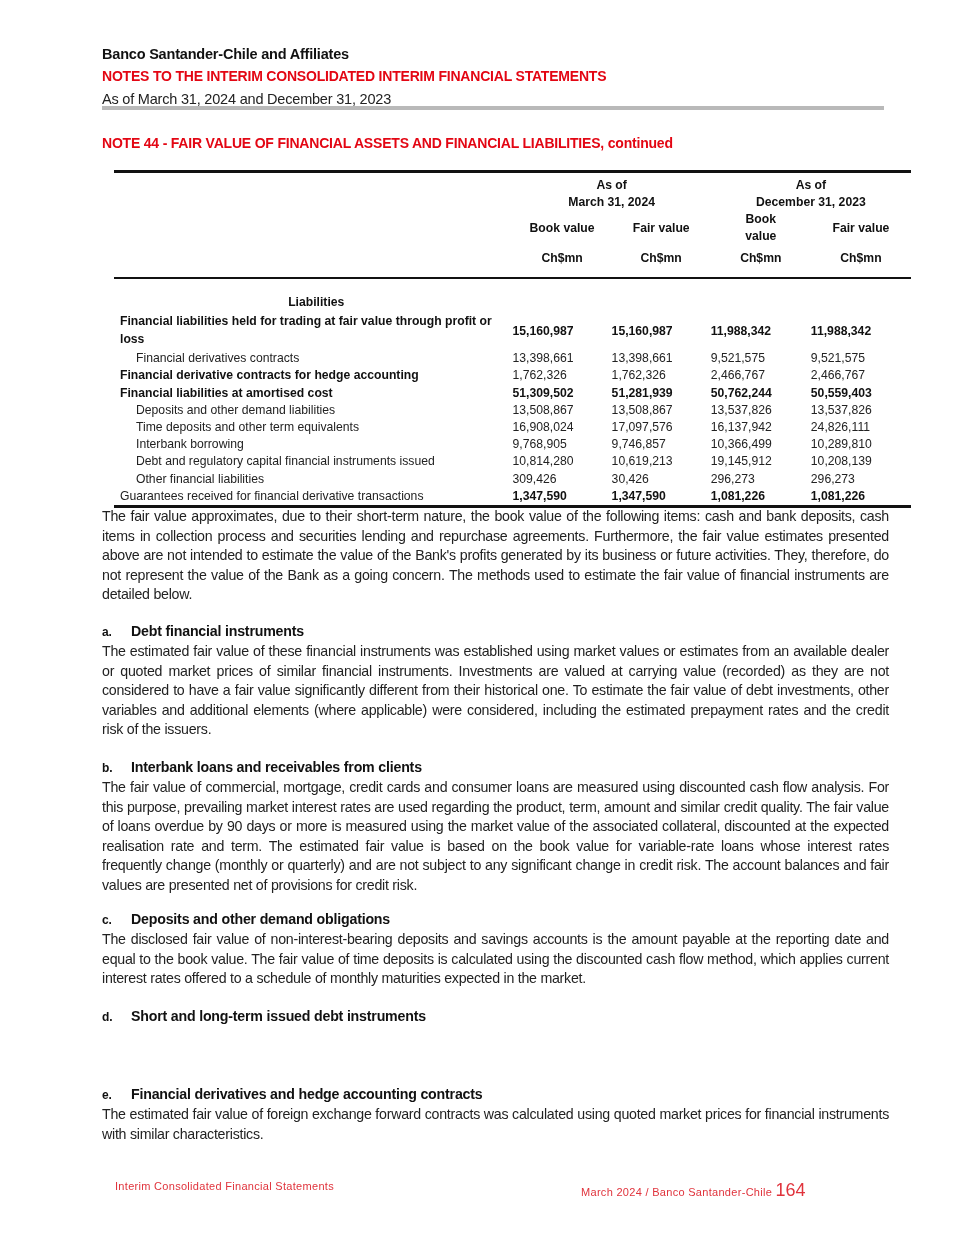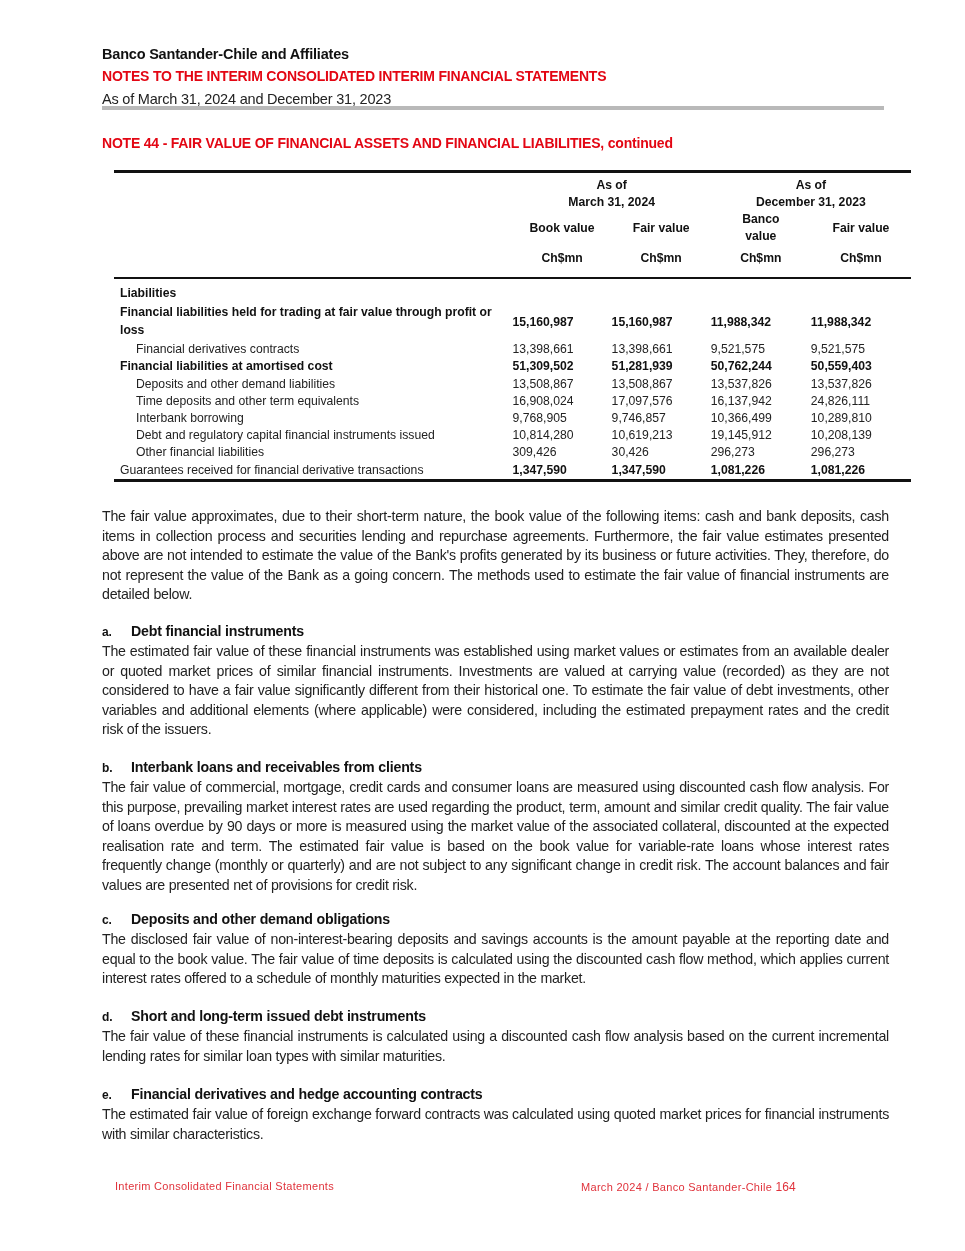--- a/index.html
+++ b/index.html
@@ -27,29 +27,29 @@
   .hdr-row4 td { height: 22px; vertical-align: bottom; padding-bottom: 10px; }
 
   .row td { line-height: 17.2px; color: #222; }
   .row .lbl { padding-left: 6px; }
   .row.indent .lbl { padding-left: 22px; }
   .row.bold td { font-weight: bold; color: #111; }
   .row.tall td { line-height: 18px; }
   .row.tall .num { vertical-align: middle; }
   .num { padding-right: 4px; }
   .num.c1 { padding-right: 3px; }
-  .first-data td { padding-top: 6px; }
+  .first-data td { padding-top: 15px; text-align: center; }
 
   .body-text { position: absolute; left: 90px; width: 787px; font-size: 14.2px; line-height: 19.5px; color: #222; text-align: justify; letter-spacing: -0.25px; }
   .sec-head { position: absolute; left: 90px; font-size: 14.2px; font-weight: bold; color: #111; letter-spacing: -0.2px; }
   .sec-letter { display: inline-block; width: 29px; font-size: 12px; }
 
   .footer-left { position: absolute; left: 103px; top: 1180px; font-size: 11px; color: #e0333c; letter-spacing: 0.3px; }
   .footer-right { position: absolute; left: 569px; top: 1180px; font-size: 11px; color: #e0333c; letter-spacing: 0.3px; }
-  .footer-page { font-size: 12px; letter-spacing: 0; }
+  .footer-page { font-size: 18px; letter-spacing: 0; }
 </style>
 </head>
 <body>
 
 <div class="page">
 
   <div class="hdr-company">Banco Santander-Chile and Affiliates</div>
   <div class="hdr-notes">NOTES TO THE INTERIM CONSOLIDATED INTERIM FINANCIAL STATEMENTS</div>
   <div class="hdr-asof">As of March 31, 2024 and December 31, 2023</div>
   <div class="hdr-rule"></div>
@@ -69,21 +69,21 @@
         <td colspan="2" class="th-cell">
           <div>As of</div>
           <div>December 31, 2023</div>
         </td>
       </tr>
       <tr class="hdr-row3">
         <td class="col-label"></td>
         <td class="th-cell col-num" style="text-align:center">Book value</td>
         <td class="th-cell col-num" style="text-align:center">Fair value</td>
         <td class="th-cell col-num2" style="text-align:center">
-          <div>Banco</div>
+          <div>Book</div>
           <div>value</div>
         </td>
         <td class="th-cell col-num2" style="text-align:center">Fair value</td>
       </tr>
       <tr class="hdr-row4">
         <td class="col-label"></td>
         <td class="th-cell">Ch$mn</td>
         <td class="th-cell">Ch$mn</td>
         <td class="th-cell">Ch$mn</td>
         <td class="th-cell">Ch$mn</td>
@@ -108,20 +108,27 @@
         <td class="num">11,988,342</td>
         <td class="num">11,988,342</td>
       </tr>
       <tr class="row indent">
         <td class="lbl">Financial derivatives contracts</td>
         <td class="num c1">13,398,661</td>
         <td class="num">13,398,661</td>
         <td class="num">9,521,575</td>
         <td class="num">9,521,575</td>
       </tr>
+      <tr class="row">
+        <td class="lbl" style="font-weight:bold;color:#111">Financial derivative contracts for hedge accounting</td>
+        <td class="num c1">1,762,326</td>
+        <td class="num">1,762,326</td>
+        <td class="num">2,466,767</td>
+        <td class="num">2,466,767</td>
+      </tr>
       <tr class="row bold">
         <td class="lbl">Financial liabilities at amortised cost</td>
         <td class="num c1">51,309,502</td>
         <td class="num">51,281,939</td>
         <td class="num">50,762,244</td>
         <td class="num">50,559,403</td>
       </tr>
       <tr class="row indent">
         <td class="lbl">Deposits and other demand liabilities</td>
         <td class="num c1">13,508,867</td>
@@ -182,21 +189,20 @@
   <div class="body-text" style="top:778px">The fair value of commercial, mortgage, credit cards and consumer loans are measured using discounted cash flow analysis. For this purpose, prevailing market interest rates are used regarding the product, term, amount and similar credit quality. The fair value of loans overdue by 90 days or more is measured using the market value of the associated collateral, discounted at the expected realisation rate and term. The estimated fair value is based on the book value for variable-rate loans whose interest rates frequently change (monthly or quarterly) and are not subject to any significant change in credit risk. The account balances and fair values are presented net of provisions for credit risk.</div>
 
   <div class="sec-head" style="top:911px">
     <span class="sec-letter">c.</span><span>Deposits and other demand obligations</span>
   </div>
   <div class="body-text" style="top:930px">The disclosed fair value of non-interest-bearing deposits and savings accounts is the amount payable at the reporting date and equal to the book value. The fair value of time deposits is calculated using the discounted cash flow method, which applies current interest rates offered to a schedule of monthly maturities expected in the market.</div>
 
   <div class="sec-head" style="top:1008px">
     <span class="sec-letter">d.</span><span>Short and long-term issued debt instruments</span>
   </div>
-  <div class="body-text" style="top:1027px">The fair value of these financial instruments is calculated using a discounted cash flow analysis based on the current incremental lending rates for similar loan types with similar maturities.</div>
 
   <div class="sec-head" style="top:1086px">
     <span class="sec-letter">e.</span><span>Financial derivatives and hedge accounting contracts</span>
   </div>
   <div class="body-text" style="top:1105px">The estimated fair value of foreign exchange forward contracts was calculated using quoted market prices for financial instruments with similar characteristics.</div>
 
   <div class="footer-left">Interim Consolidated Financial Statements</div>
   <div class="footer-right">
     <span>March 2024 / Banco Santander-Chile</span>
     <span class="footer-page">164</span>

